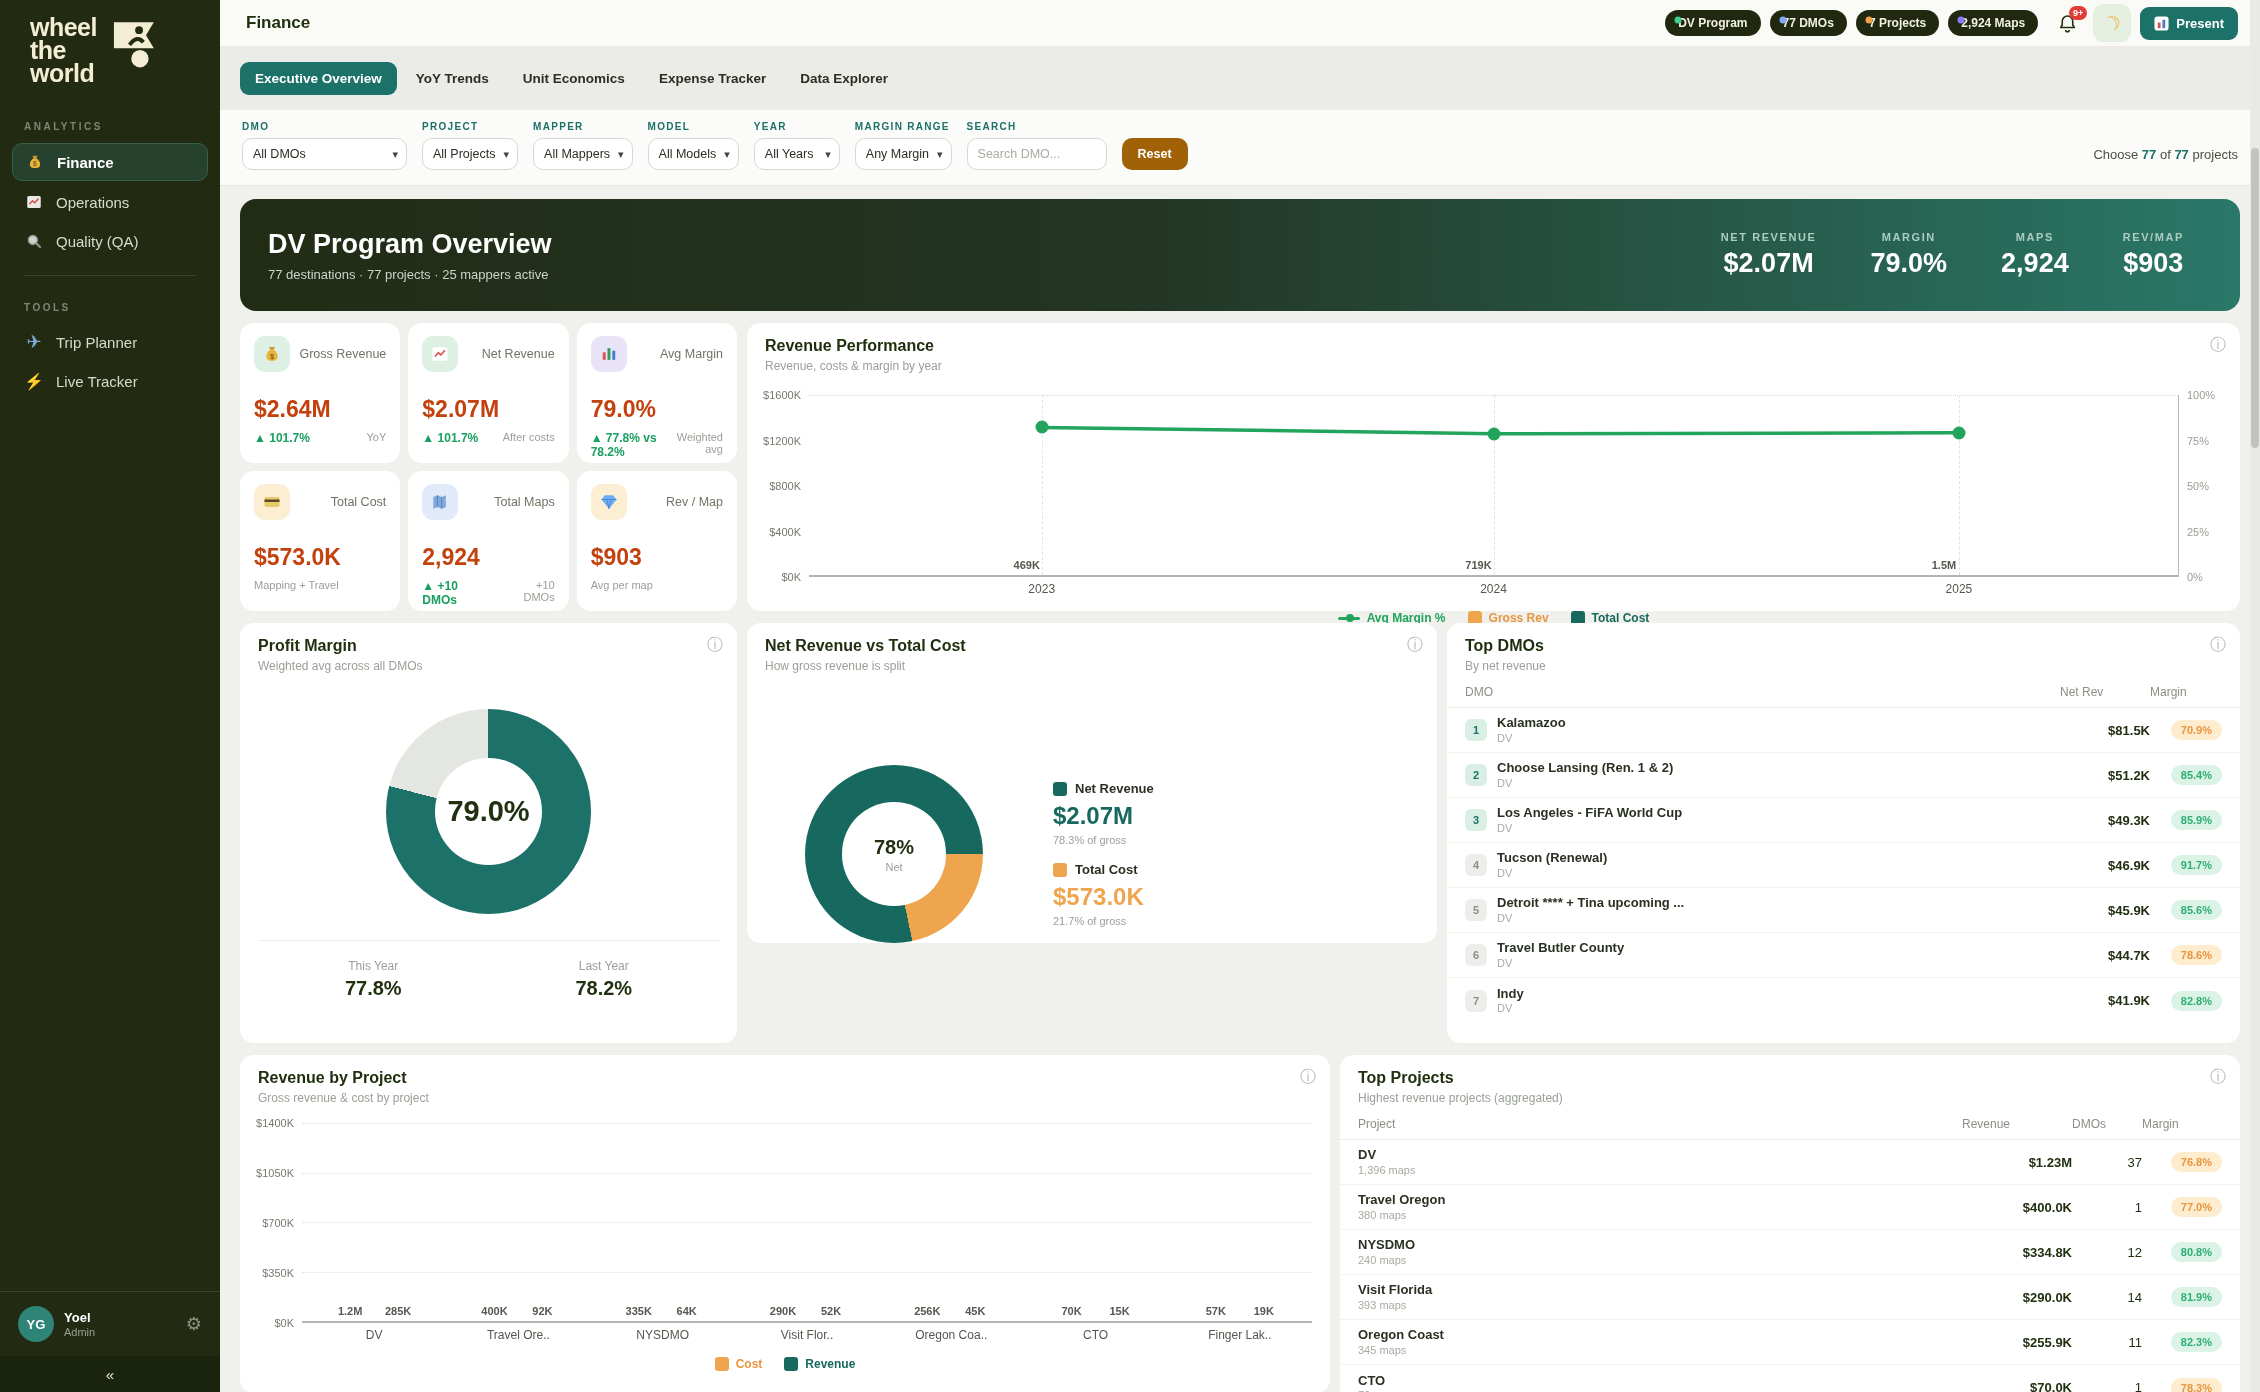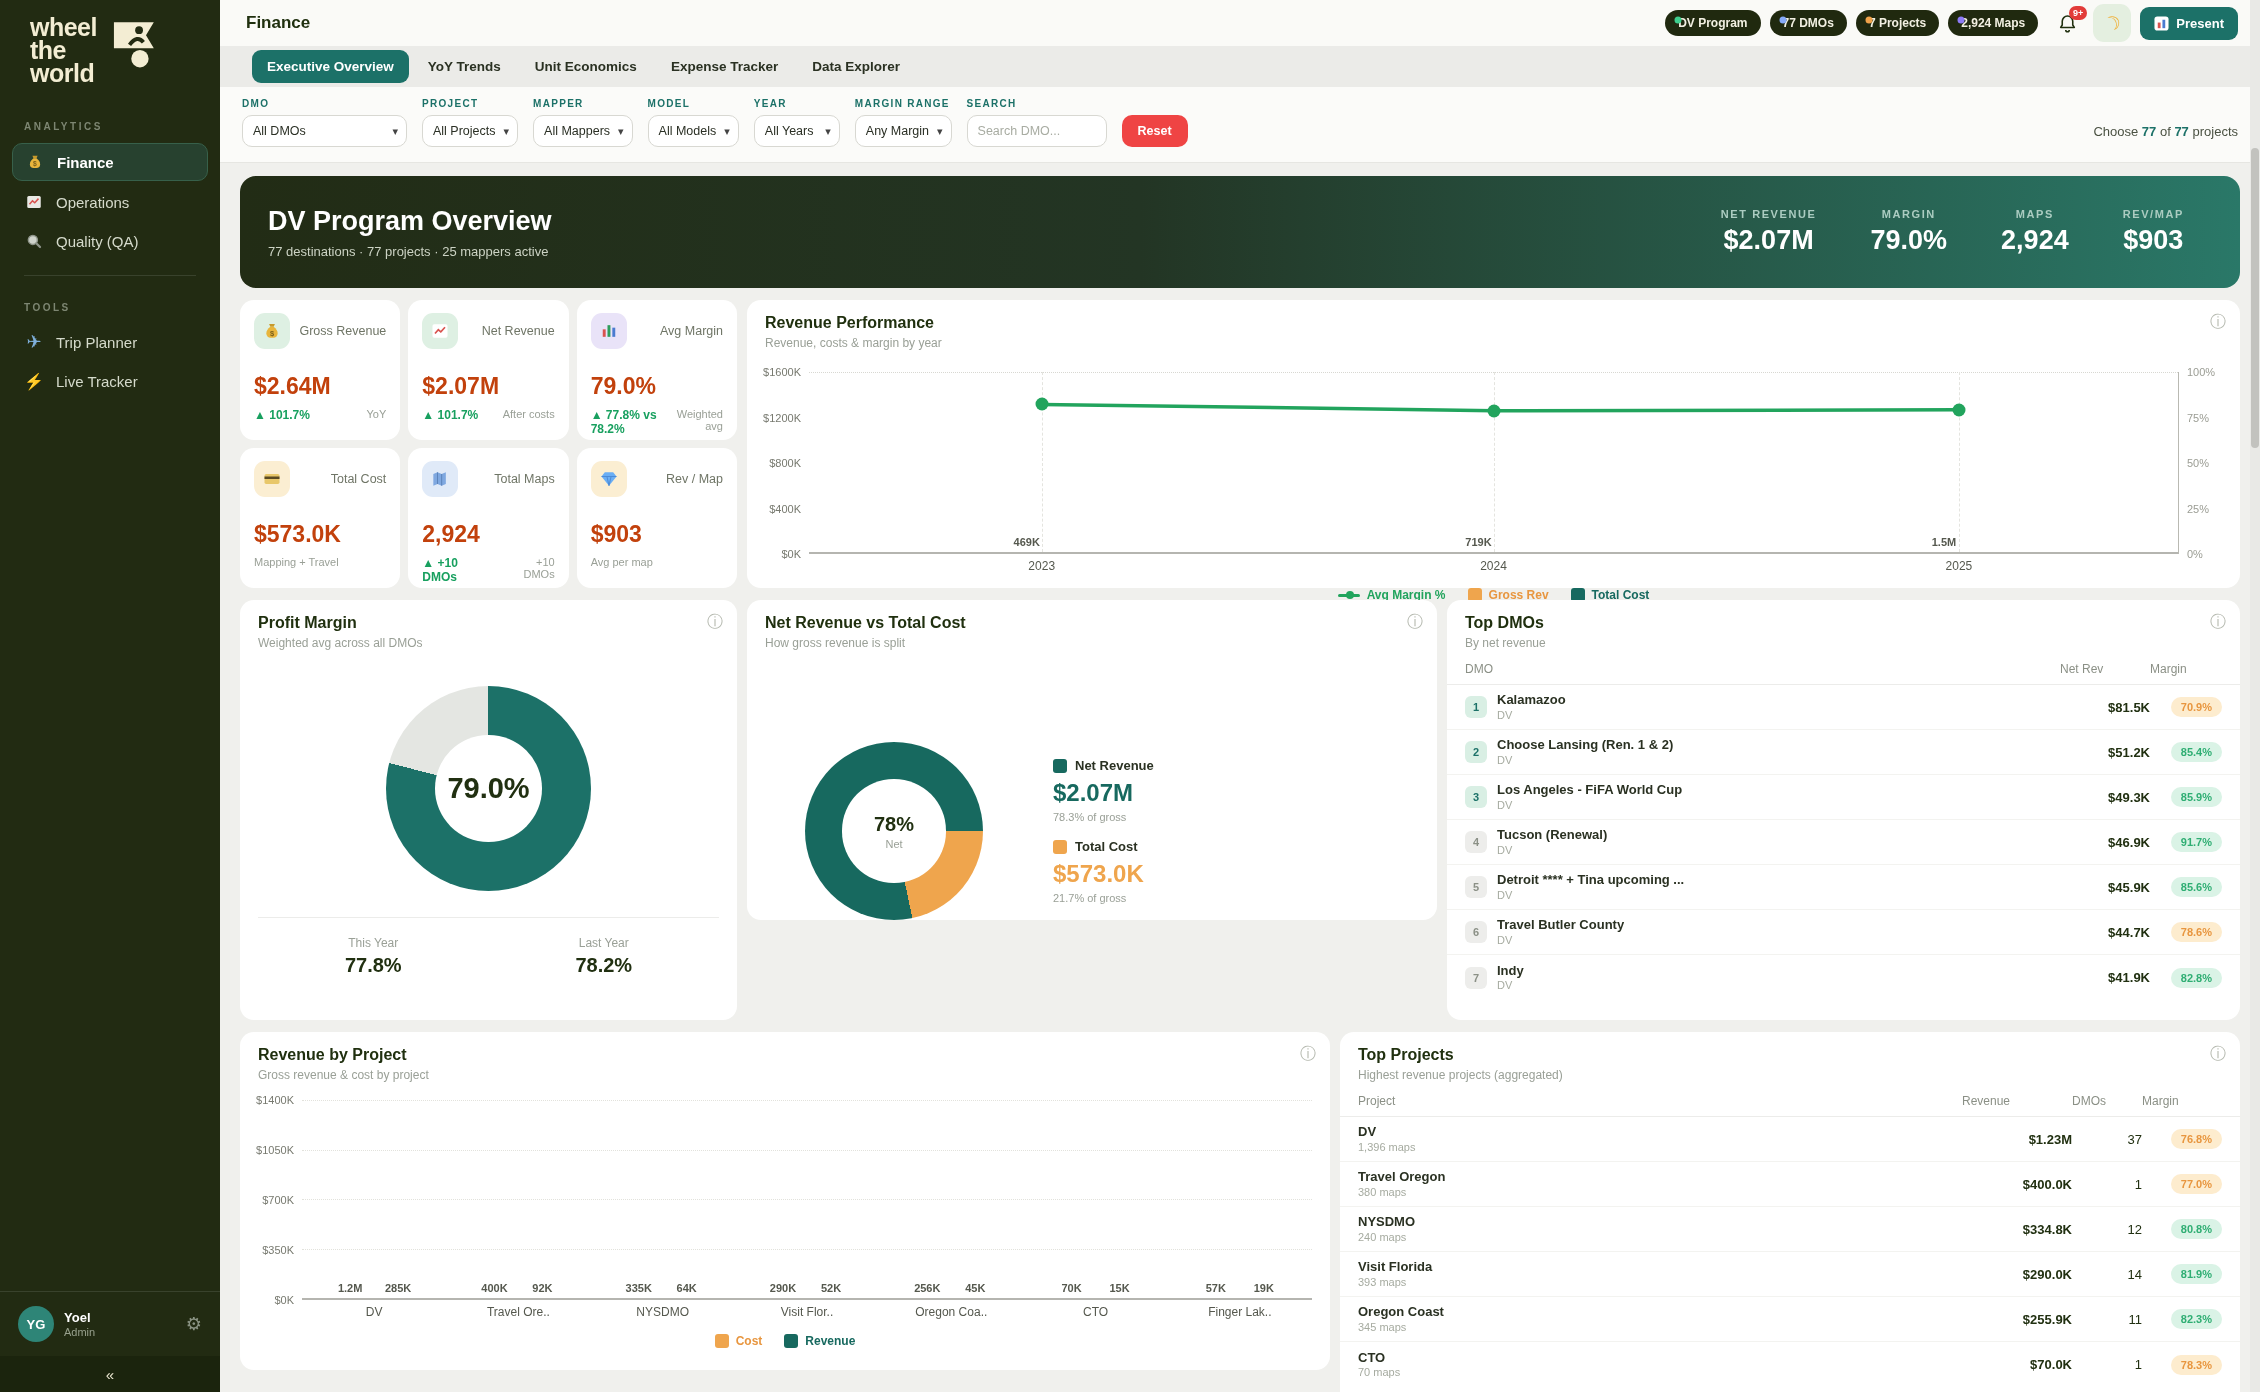--- a/index.html
+++ b/index.html
@@ -34,34 +34,34 @@
   .pill { display:flex; align-items:center; gap:7px; background:#20290f; color:#f2f0e2; font-size:12px; font-weight:700; padding:6px 13px; border-radius:999px; cursor:pointer; }
   .pill .dot { width:7px; height:7px; border-radius:50%; }
   .bell-wrap { position:relative; margin:0 6px 0 10px; cursor:pointer; }
   .bell-wrap svg { width:21px; height:21px; display:block; }
   .notif { position:absolute; top:-7px; right:-9px; background:#e23c39; color:#fff; font-size:9px; font-weight:800; border-radius:999px; padding:2px 4px; }
   .moon-btn { width:38px; height:38px; border-radius:11px; background:#e4efe0; border:none; color:#f0b23c; font-size:19px; cursor:pointer; line-height:1; }
   .moon-btn span { display:inline-block; transform:rotate(-28deg); }
   .present-btn { display:flex; align-items:center; gap:7px; background:#1c7168; color:#fff; border:none; border-radius:9px; font-size:13px; font-weight:800; padding:9px 14px; cursor:pointer; }
   .present-btn svg { width:15px; height:15px; }
 
-  .tabs { height:41px; background:#ebebe8; display:flex; align-items:center; gap:4px; padding:0 32px; }
+  .tabs { height:64px; background:#ebebe8; display:flex; align-items:center; gap:4px; padding:0 20px; }
   .tab { font-size:13.5px; font-weight:700; color:#2a3122; padding:9px 15px; border-radius:9px; cursor:pointer; }
   .tab.active { background:#1c7168; color:#fff; }
 
   .filterbar { background:#fbfbf9; border-bottom:1px solid #e6e6e2; padding:11px 22px 15px; display:flex; align-items:flex-end; gap:15px; position:relative; }
   .flist { display:contents; }
   .fitem { display:flex; flex-direction:column; gap:6px; }
   .flabel { font-size:10px; font-weight:800; letter-spacing:1.3px; color:#1c7168; }
   .fsel { height:32px; background:#fff; border:1px solid #d8d8d2; border-radius:10px; display:flex; align-items:center; font-size:12.5px; color:#2a2f24; padding:0 8px 0 10px; gap:8px; cursor:pointer; min-width:86px; justify-content:space-between; }
   .fsel.wide { width:165px; }
   .fsel .chev { color:#444; font-size:11px; }
   .fsearch { height:32px; width:140px; background:#fff; border:1px solid #d8d8d2; border-radius:10px; font-size:12.5px; padding:0 10px; color:#2a2f24; font-family:inherit; }
   .fsearch::placeholder { color:#a8aca2; }
-  .reset-btn { height:32px; background:#ef4444; border:none; border-radius:10px; color:#fff; font-weight:800; font-size:12.5px; padding:0 16px; cursor:pointer; }
+  .reset-btn { height:32px; background:#a16207; border:none; border-radius:10px; color:#fff; font-weight:800; font-size:12.5px; padding:0 16px; cursor:pointer; }
   .showing { margin-left:auto; font-size:13px; color:#4a5142; align-self:center; padding-top:18px; }
   .showing b { color:#1c7168; font-weight:800; }
 
   .content { flex:1; padding:13px 20px 0; overflow:hidden; }
 
   
   .banner { height:112px; border-radius:16px; background:linear-gradient(90deg,#222c15 0%, #233524 45%, #2a7868 100%); display:flex; align-items:center; padding:0 56px 0 28px; color:#fff; }
   .banner-title { font-size:27px; font-weight:800; }
   .banner-sub { font-size:13px; color:#ccd3c4; margin-top:7px; }
   .banner-stats { margin-left:auto; display:flex; gap:54px; text-align:center; }

